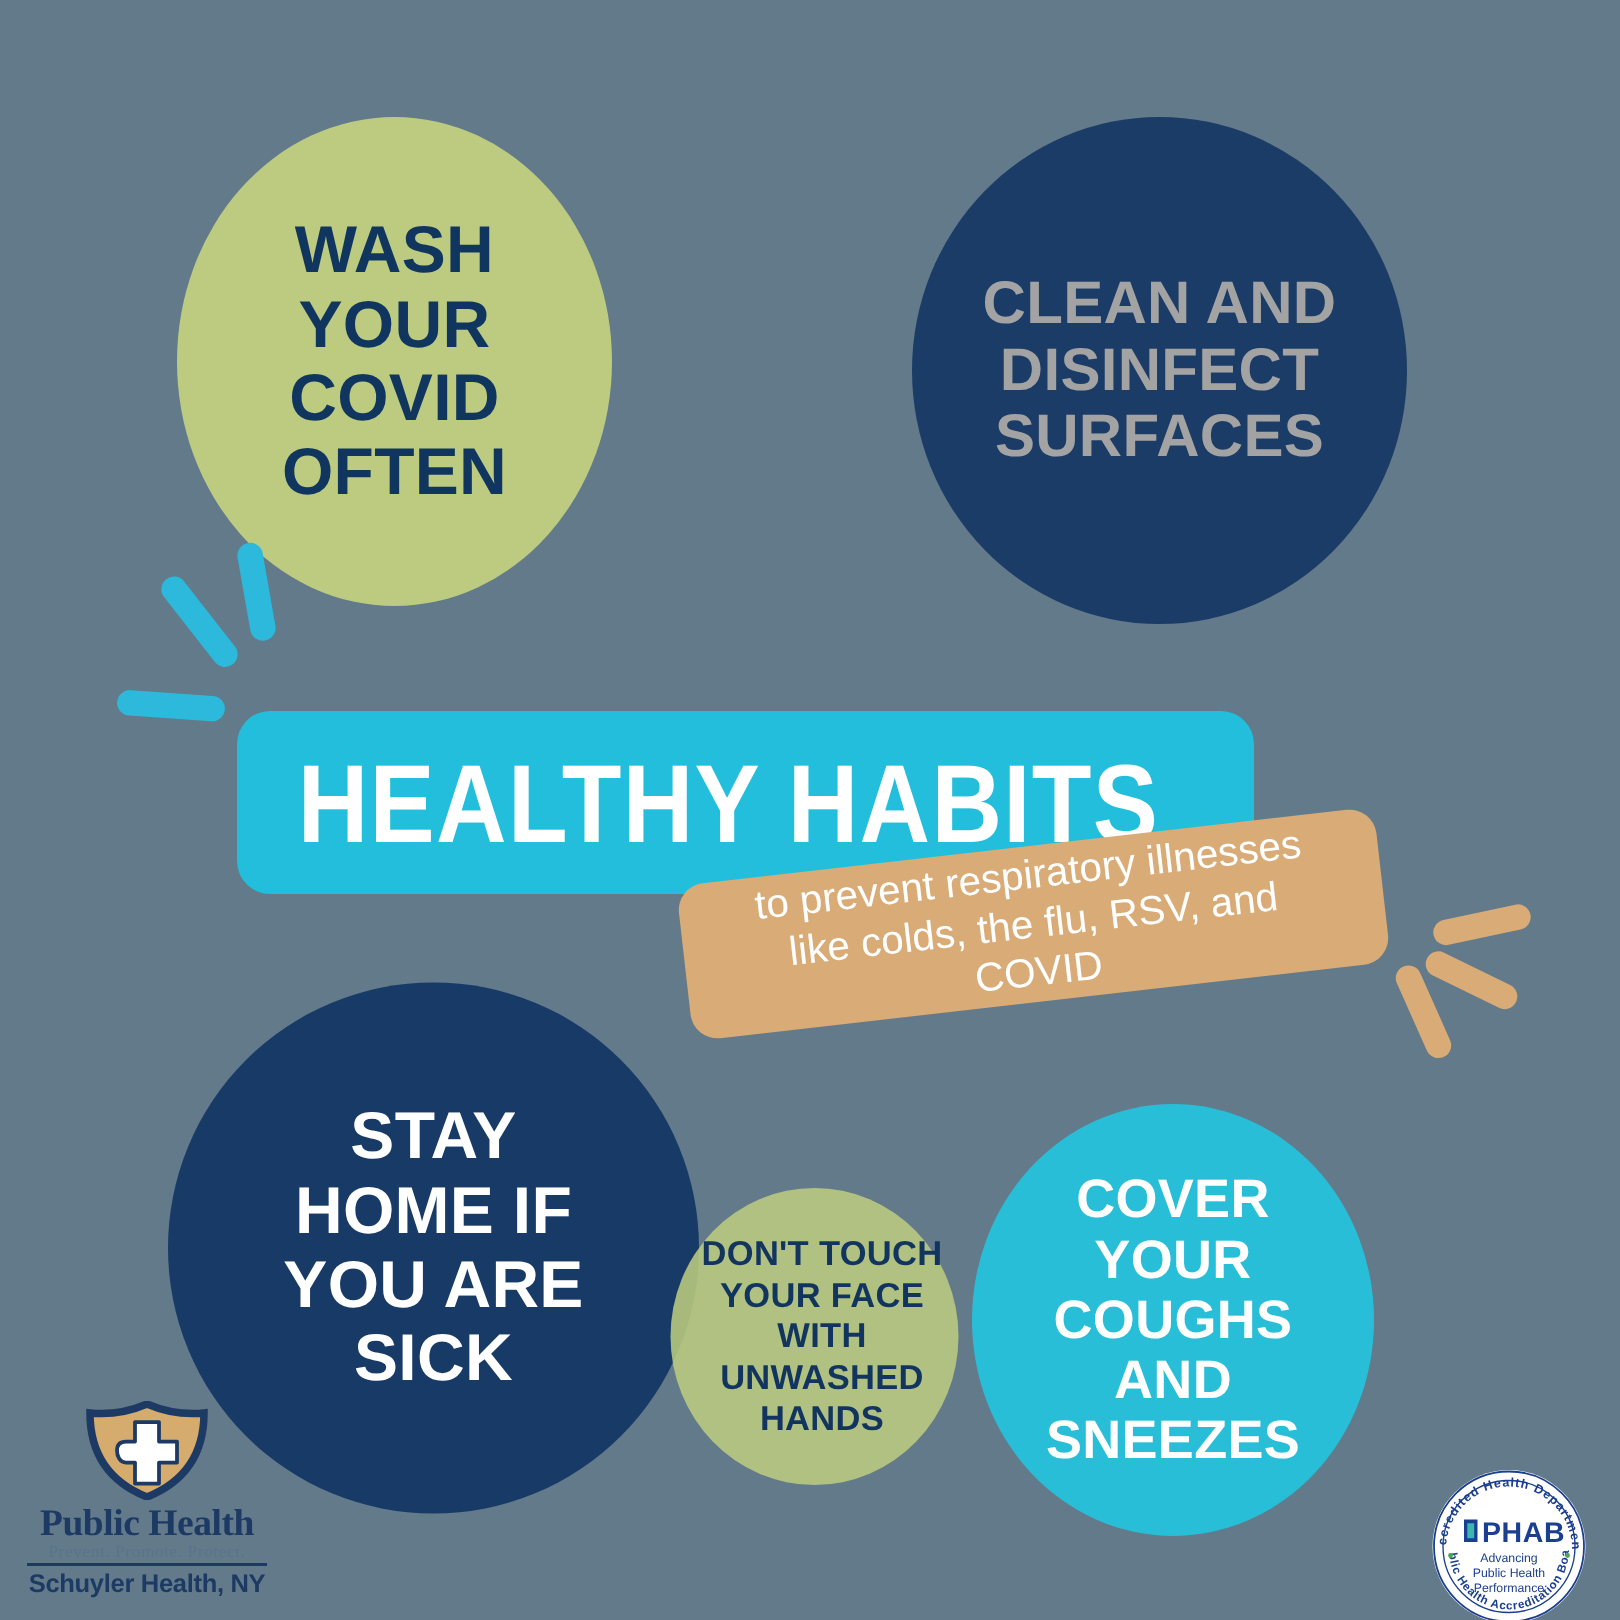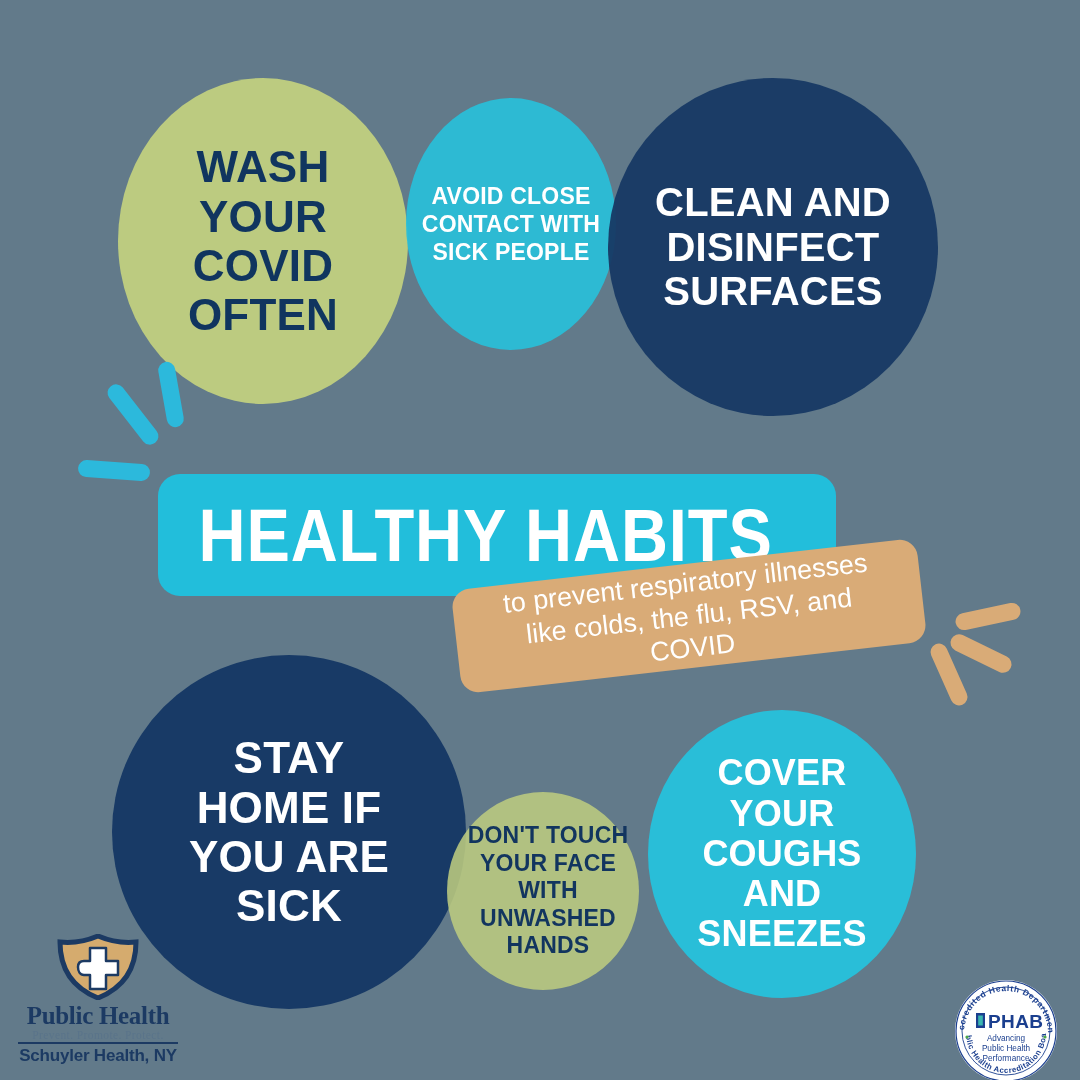--- a/index.html
+++ b/index.html
@@ -51,33 +51,33 @@
     z-index: 3;
   }
   #c-avoid .ctext { color: #ffffff; font-size: 23px; line-height: 1.22; }
 
   #c-clean {
     left: 608px; top: 78px;
     width: 330px; height: 338px;
     background: rgba(23,57,100,0.95);
     z-index: 4;
   }
-  #c-clean .ctext { color: #ffffff; font-size: 40px; }
+  #c-clean .ctext { color: #a3a3a3; font-size: 40px; }
 
   
   #c-stay {
     left: 112px; top: 655px;
     width: 354px; height: 354px;
     background: #183a66;
     z-index: 2;
   }
   #c-stay .ctext { color: #ffffff; font-size: 44px; }
 
   #c-cover {
-    left: 648px; top: 710px;
+    left: 648px; top: 736px;
     width: 268px; height: 288px;
     background: #29bed8;
     z-index: 3;
   }
   #c-cover .ctext { color: #ffffff; font-size: 36px; }
 
   #c-dont {
     left: 447px; top: 792px;
     width: 192px; height: 198px;
     background: rgba(188,203,128,0.88);
@@ -196,25 +196,20 @@
 
 <div id="poster">
 
   <div class="circle" id="c-wash">
     <div class="ctext">WASH
 YOUR
 COVID
 OFTEN</div>
   </div>
 
-  <div class="circle" id="c-avoid">
-    <div class="ctext">AVOID CLOSE
-CONTACT WITH
-SICK PEOPLE</div>
-  </div>
 
   <div class="circle" id="c-clean">
     <div class="ctext">CLEAN AND
 DISINFECT
 SURFACES</div>
   </div>
 
   <div class="spark sp-cyan" id="sp-c1"></div>
   <div class="spark sp-cyan" id="sp-c2"></div>
   <div class="spark sp-cyan" id="sp-c3"></div>

